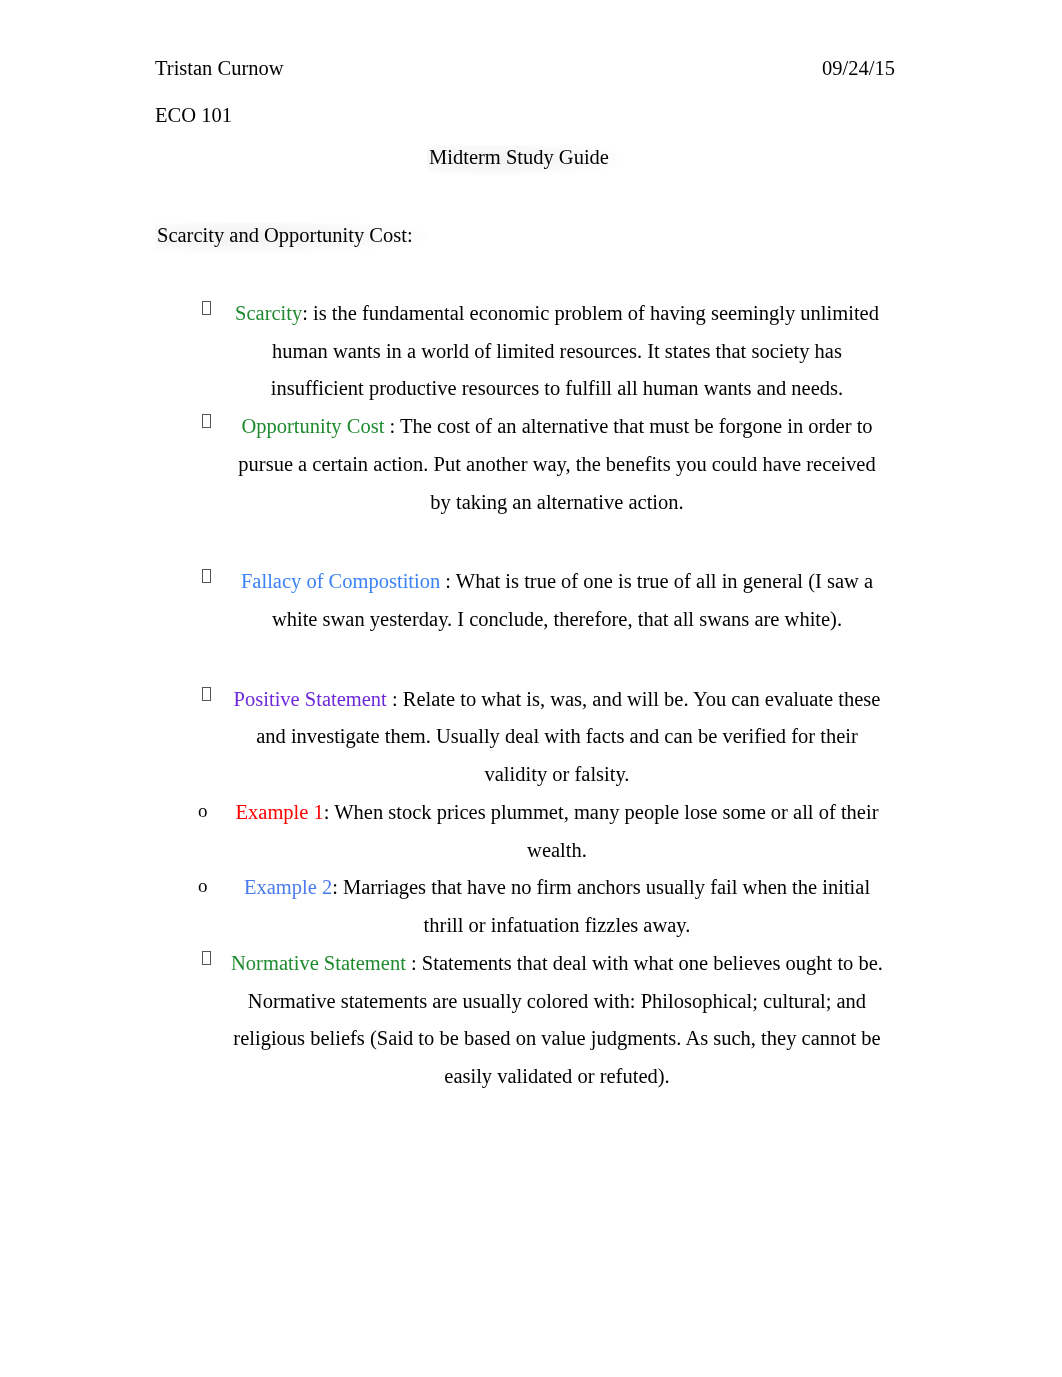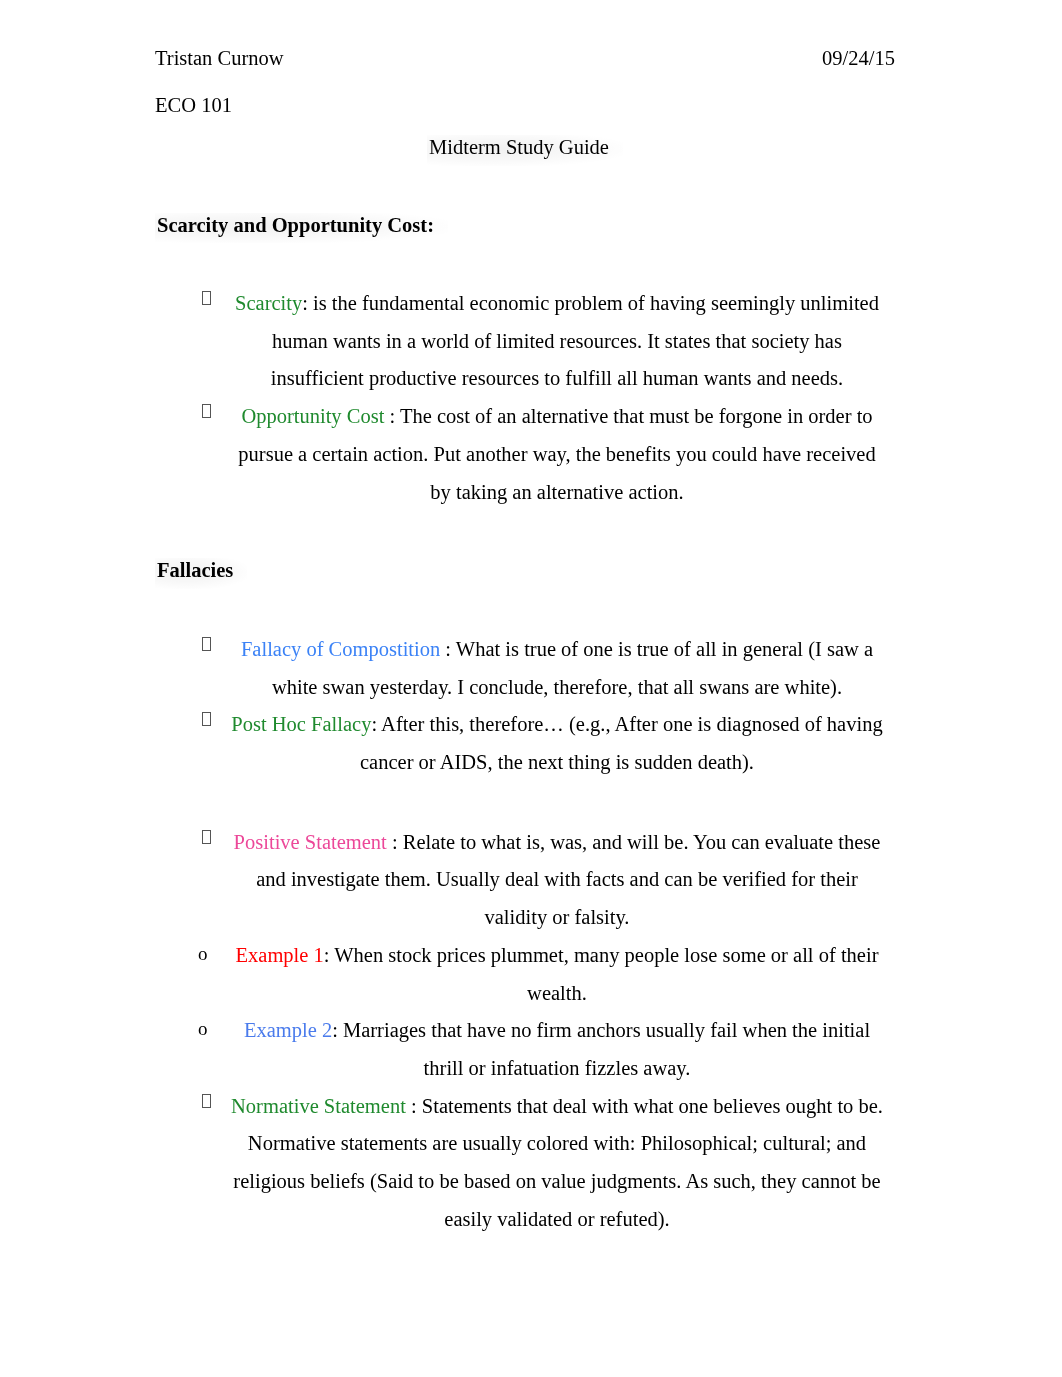--- a/index.html
+++ b/index.html
@@ -18,21 +18,21 @@
     width: 1062px;
     height: 1377px;
     margin: 0 auto;
     background: #ffffff;
     overflow: hidden;
     box-sizing: border-box;
   }
   .doc-body {
     position: absolute;
     left: 155px;
-    top: 48px;
+    top: 58px;
     width: 740px;
     font-size: 20.5px;
     line-height: 1.0;
   }
 
   
   .header-row {
     display: flex;
     justify-content: space-between;
     align-items: baseline;
@@ -54,21 +54,21 @@
                 rgba(0,0,0,0.055) 0%,
                 rgba(0,0,0,0.028) 45%,
                 rgba(0,0,0,0.0) 78%);
   }
 
   
   .section-heading {
     margin-top: 47px;
     margin-bottom: 0;
     font-size: 20.5px;
-    font-weight: bold;
+    font-weight: normal;
     line-height: 1.0;
   }
 
   
   .bullet-list {
     margin: 12px;
     padding: 0;
     list-style: none;
     text-align: center;
   }
@@ -149,27 +149,25 @@
     <div class="guide-line">
       <span class="halo">Midterm Study Guide</span>
     </div>
 
     <div id="sections-root">
         <div class="section-heading"><span class="halo">Scarcity and Opportunity Cost:</span></div>
         <ul class="bullet-list level1">
           <li class="bullet-item"><span class="marker"><span class="tofu"></span></span><span class="term" style="color: rgb(31, 138, 46);">Scarcity</span><span class="rest">: is the fundamental economic problem of having seemingly unlimited human wants in a world of limited resources. It states that society has insufficient productive resources to fulfill all human wants and needs.</span></li>
           <li class="bullet-item"><span class="marker"><span class="tofu"></span></span><span class="term" style="color: rgb(31, 138, 46);">Opportunity Cost </span><span class="rest">: The cost of an alternative that must be forgone in order to pursue a certain action. Put another way, the benefits you could have received by taking an alternative action.</span></li>
         </ul>
-        <div class="section-heading"><span class="halo">Fallacies</span></div>
         <ul class="bullet-list level1">
           <li class="bullet-item"><span class="marker"><span class="tofu"></span></span><span class="term" style="color: #3b82f6;">Fallacy of Compostition </span><span class="rest">: What is true of one is true of all in general (I saw a white swan yesterday. I conclude, therefore, that all swans are white).</span></li>
-          <li class="bullet-item"><span class="marker"><span class="tofu"></span></span><span class="term" style="color: rgb(31, 138, 46);">Post Hoc Fallacy</span><span class="rest">: After this, therefore… (e.g., After one is diagnosed of having cancer or AIDS, the next thing is sudden death).</span></li>
         </ul>
         <ul class="bullet-list level1">
-          <li class="bullet-item"><span class="marker"><span class="tofu"></span></span><span class="term" style="color: #ec4899;">Positive Statement  </span><span class="rest">: Relate to what is, was, and will be. You can evaluate these and investigate them. Usually deal with facts and can be verified for their validity or falsity.</span></li>
+          <li class="bullet-item"><span class="marker"><span class="tofu"></span></span><span class="term" style="color: #6d28d9;">Positive Statement  </span><span class="rest">: Relate to what is, was, and will be. You can evaluate these and investigate them. Usually deal with facts and can be verified for their validity or falsity.</span></li>
           <li class="nested-wrap">
             <ul class="sub-list">
               <li class="sub-item"><span class="marker">o</span><span class="term" style="color: rgb(255, 0, 0);">Example 1</span><span class="rest">: When stock prices plummet, many people lose some or all of their wealth.</span></li>
               <li class="sub-item"><span class="marker">o</span><span class="term" style="color: rgb(74, 123, 236);">Example 2</span><span class="rest">: Marriages that have no firm anchors usually fail when the initial thrill or infatuation fizzles away.</span></li>
             </ul>
           </li>
           <li class="bullet-item"><span class="marker"><span class="tofu"></span></span><span class="term" style="color: rgb(31, 138, 46);">Normative Statement  </span><span class="rest">: Statements that deal with what one believes ought to be. Normative statements are usually colored with: Philosophical; cultural; and religious beliefs (Said to be based on value judgments. As such, they cannot be easily validated or refuted).</span></li>
         </ul>
       </div>
 

